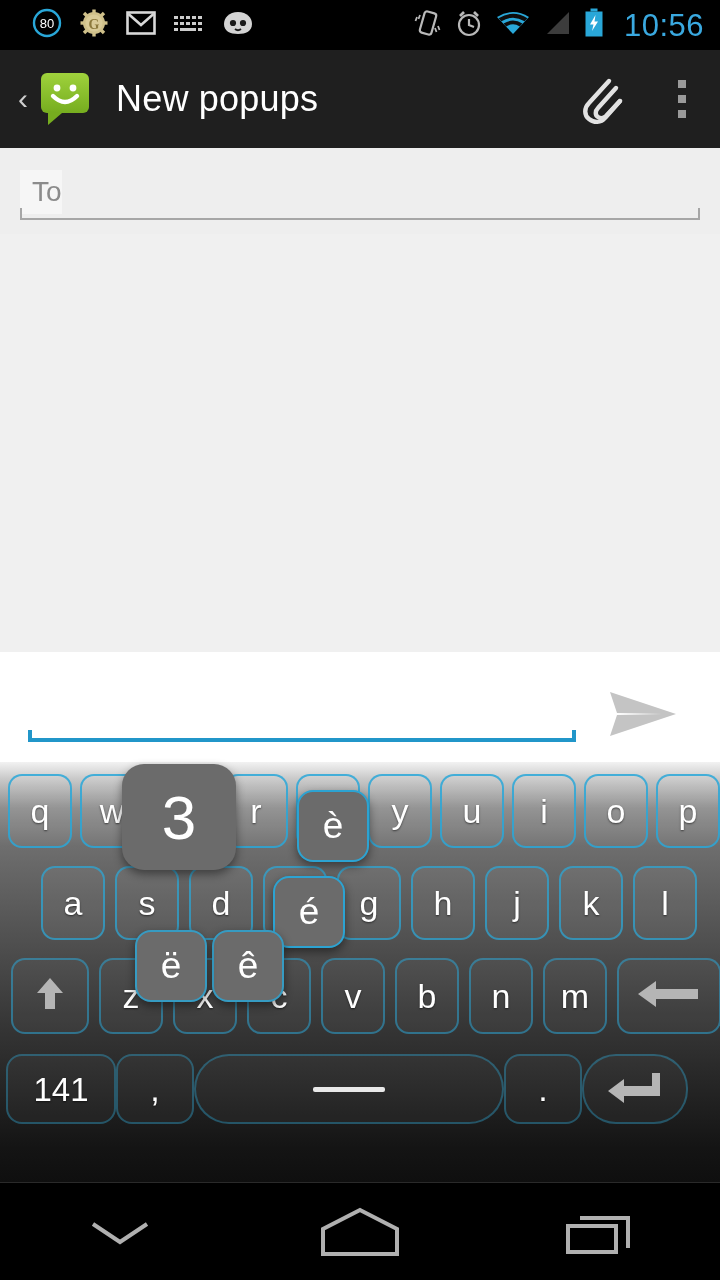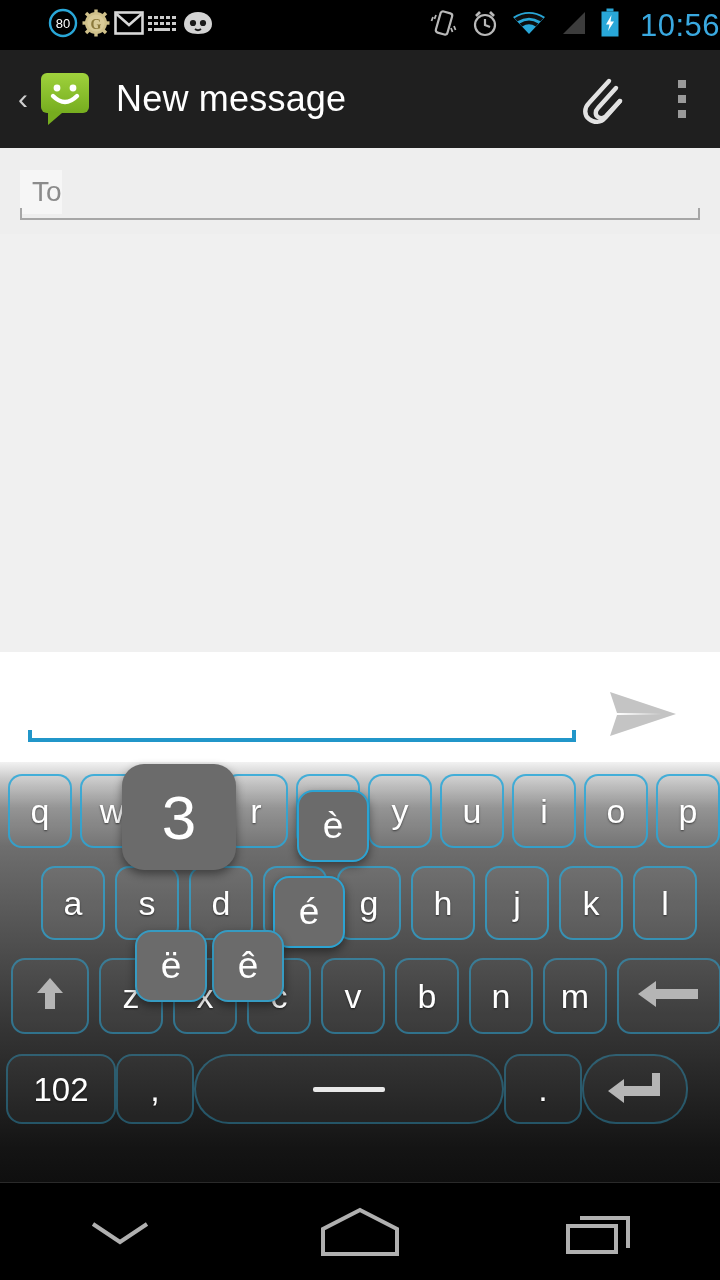--- a/index.html
+++ b/index.html
@@ -14,22 +14,22 @@
     -webkit-font-smoothing: antialiased;
   }
   .screen { position: absolute; inset: 0; width: 720px; height: 1280px; }
 
   
   .statusbar {
     position: absolute; left: 0; top: 0; width: 720px; height: 50px;
     background: #000;
     display: flex; align-items: center;
   }
-  .sb-left { display: flex; align-items: center; gap: 3px; padding-left: 48px; }
-  .sb-right { margin-left: auto; display: flex; align-items: center; gap: 13px; }
+  .sb-left { display: flex; align-items: center; gap: 17px; padding-left: 32px; }
+  .sb-right { margin-left: auto; display: flex; align-items: center; gap: 13px; padding-right: 16px; }
   .sb-icon { display: block; }
   .sb-time {
     color: #3aa9e0; font-size: 31px; letter-spacing: 0.5px;
     margin-left: 7px; line-height: 1;
   }
 
   
   .actionbar {
     position: absolute; left: 0; top: 50px; width: 720px; height: 98px;
     background: #1f1f1f;
@@ -320,21 +320,21 @@
             <stop offset="100%" stop-color="#76ad1f"></stop>
           </linearGradient>
         </defs>
         <rect x="3" y="3" width="48" height="40" rx="6" fill="url(#mmsg)"></rect>
         <polygon points="10,41 10,55 24,43" fill="#76ad1f"></polygon>
         <circle cx="19" cy="18" r="3.4" fill="#ffffff"></circle>
         <circle cx="35" cy="18" r="3.4" fill="#ffffff"></circle>
         <path d="M15 26 Q27 38 39 26" stroke="#ffffff" stroke-width="4.4" fill="none" stroke-linecap="round"></path>
       </svg>
     </div>
-    <div class="ab-title">New message</div>
+    <div class="ab-title">New popups</div>
     <div class="ab-actions">
       <div class="ab-attach">
         <svg width="54" height="60" viewBox="0 0 54 60">
           <path d="M37 12 L17 34 C12 39 12 46 17 50 C22 54 29 54 33 49 L48 32" fill="none" stroke="#e2e2e2" stroke-width="4.4" stroke-linecap="round"></path>
           <path d="M44 19 L26 39 C23 42 23 46 26 48 C29 50 32 49 34 47 L48 32" fill="none" stroke="#e2e2e2" stroke-width="4.4" stroke-linecap="round"></path>
         </svg>
       </div>
       <div class="ab-overflow">
         <i></i>
         <i></i>
@@ -408,21 +408,21 @@
       <div class="key wider">
         <span>
           <svg width="66" height="36" viewBox="0 0 66 36">
             <path d="M2 18 L20 5 L20 13 L62 13 L62 23 L20 23 L20 31 Z" fill="#b5b5b5"></path>
           </svg>
         </span>
       </div>
     </div>
 
     <div class="krow r4">
-      <div class="key k123">102</div>
+      <div class="key k123">141</div>
       <div class="key kcomma">,</div>
       <div class="key kspace">
         <span class="space-dash"></span>
       </div>
       <div class="key kperiod">.</div>
       <div class="key kenter">
         <span>
           <svg width="62" height="40" viewBox="0 0 62 40">
             <path d="M4 24 L20 12 L20 19 L48 19 L48 6 L56 6 L56 29 L20 29 L20 36 Z" fill="#b5b5b5"></path>
           </svg>

